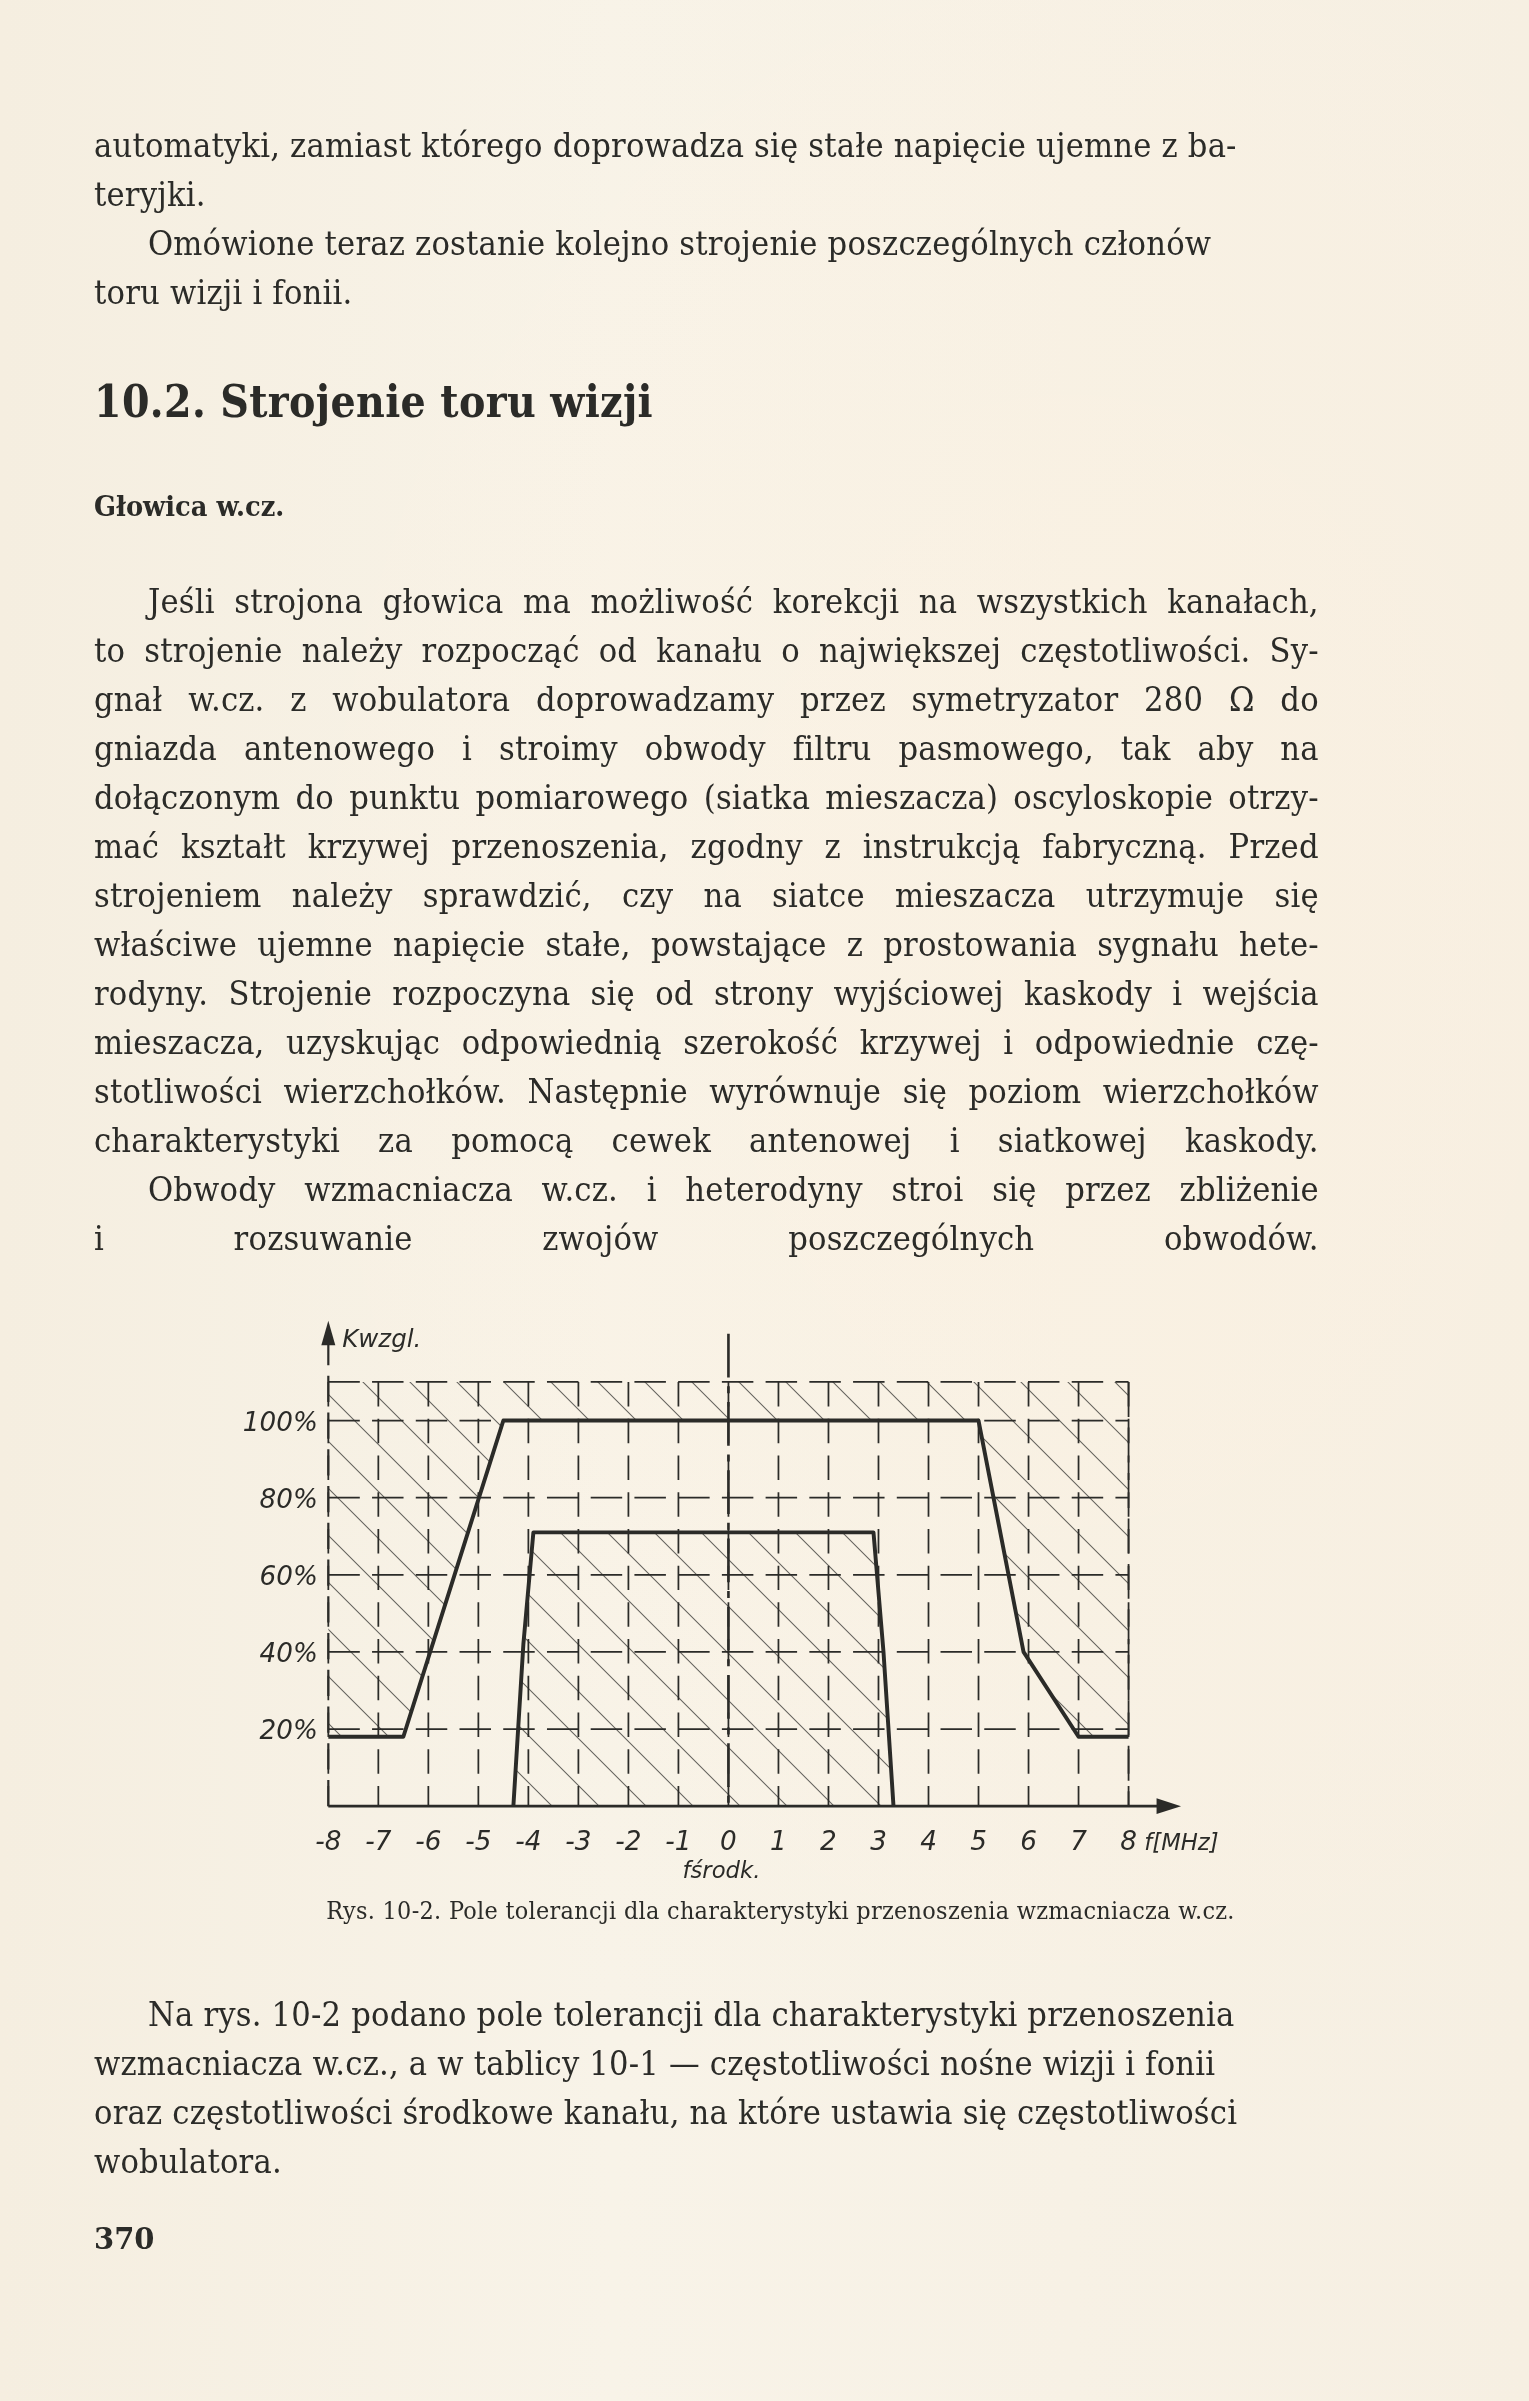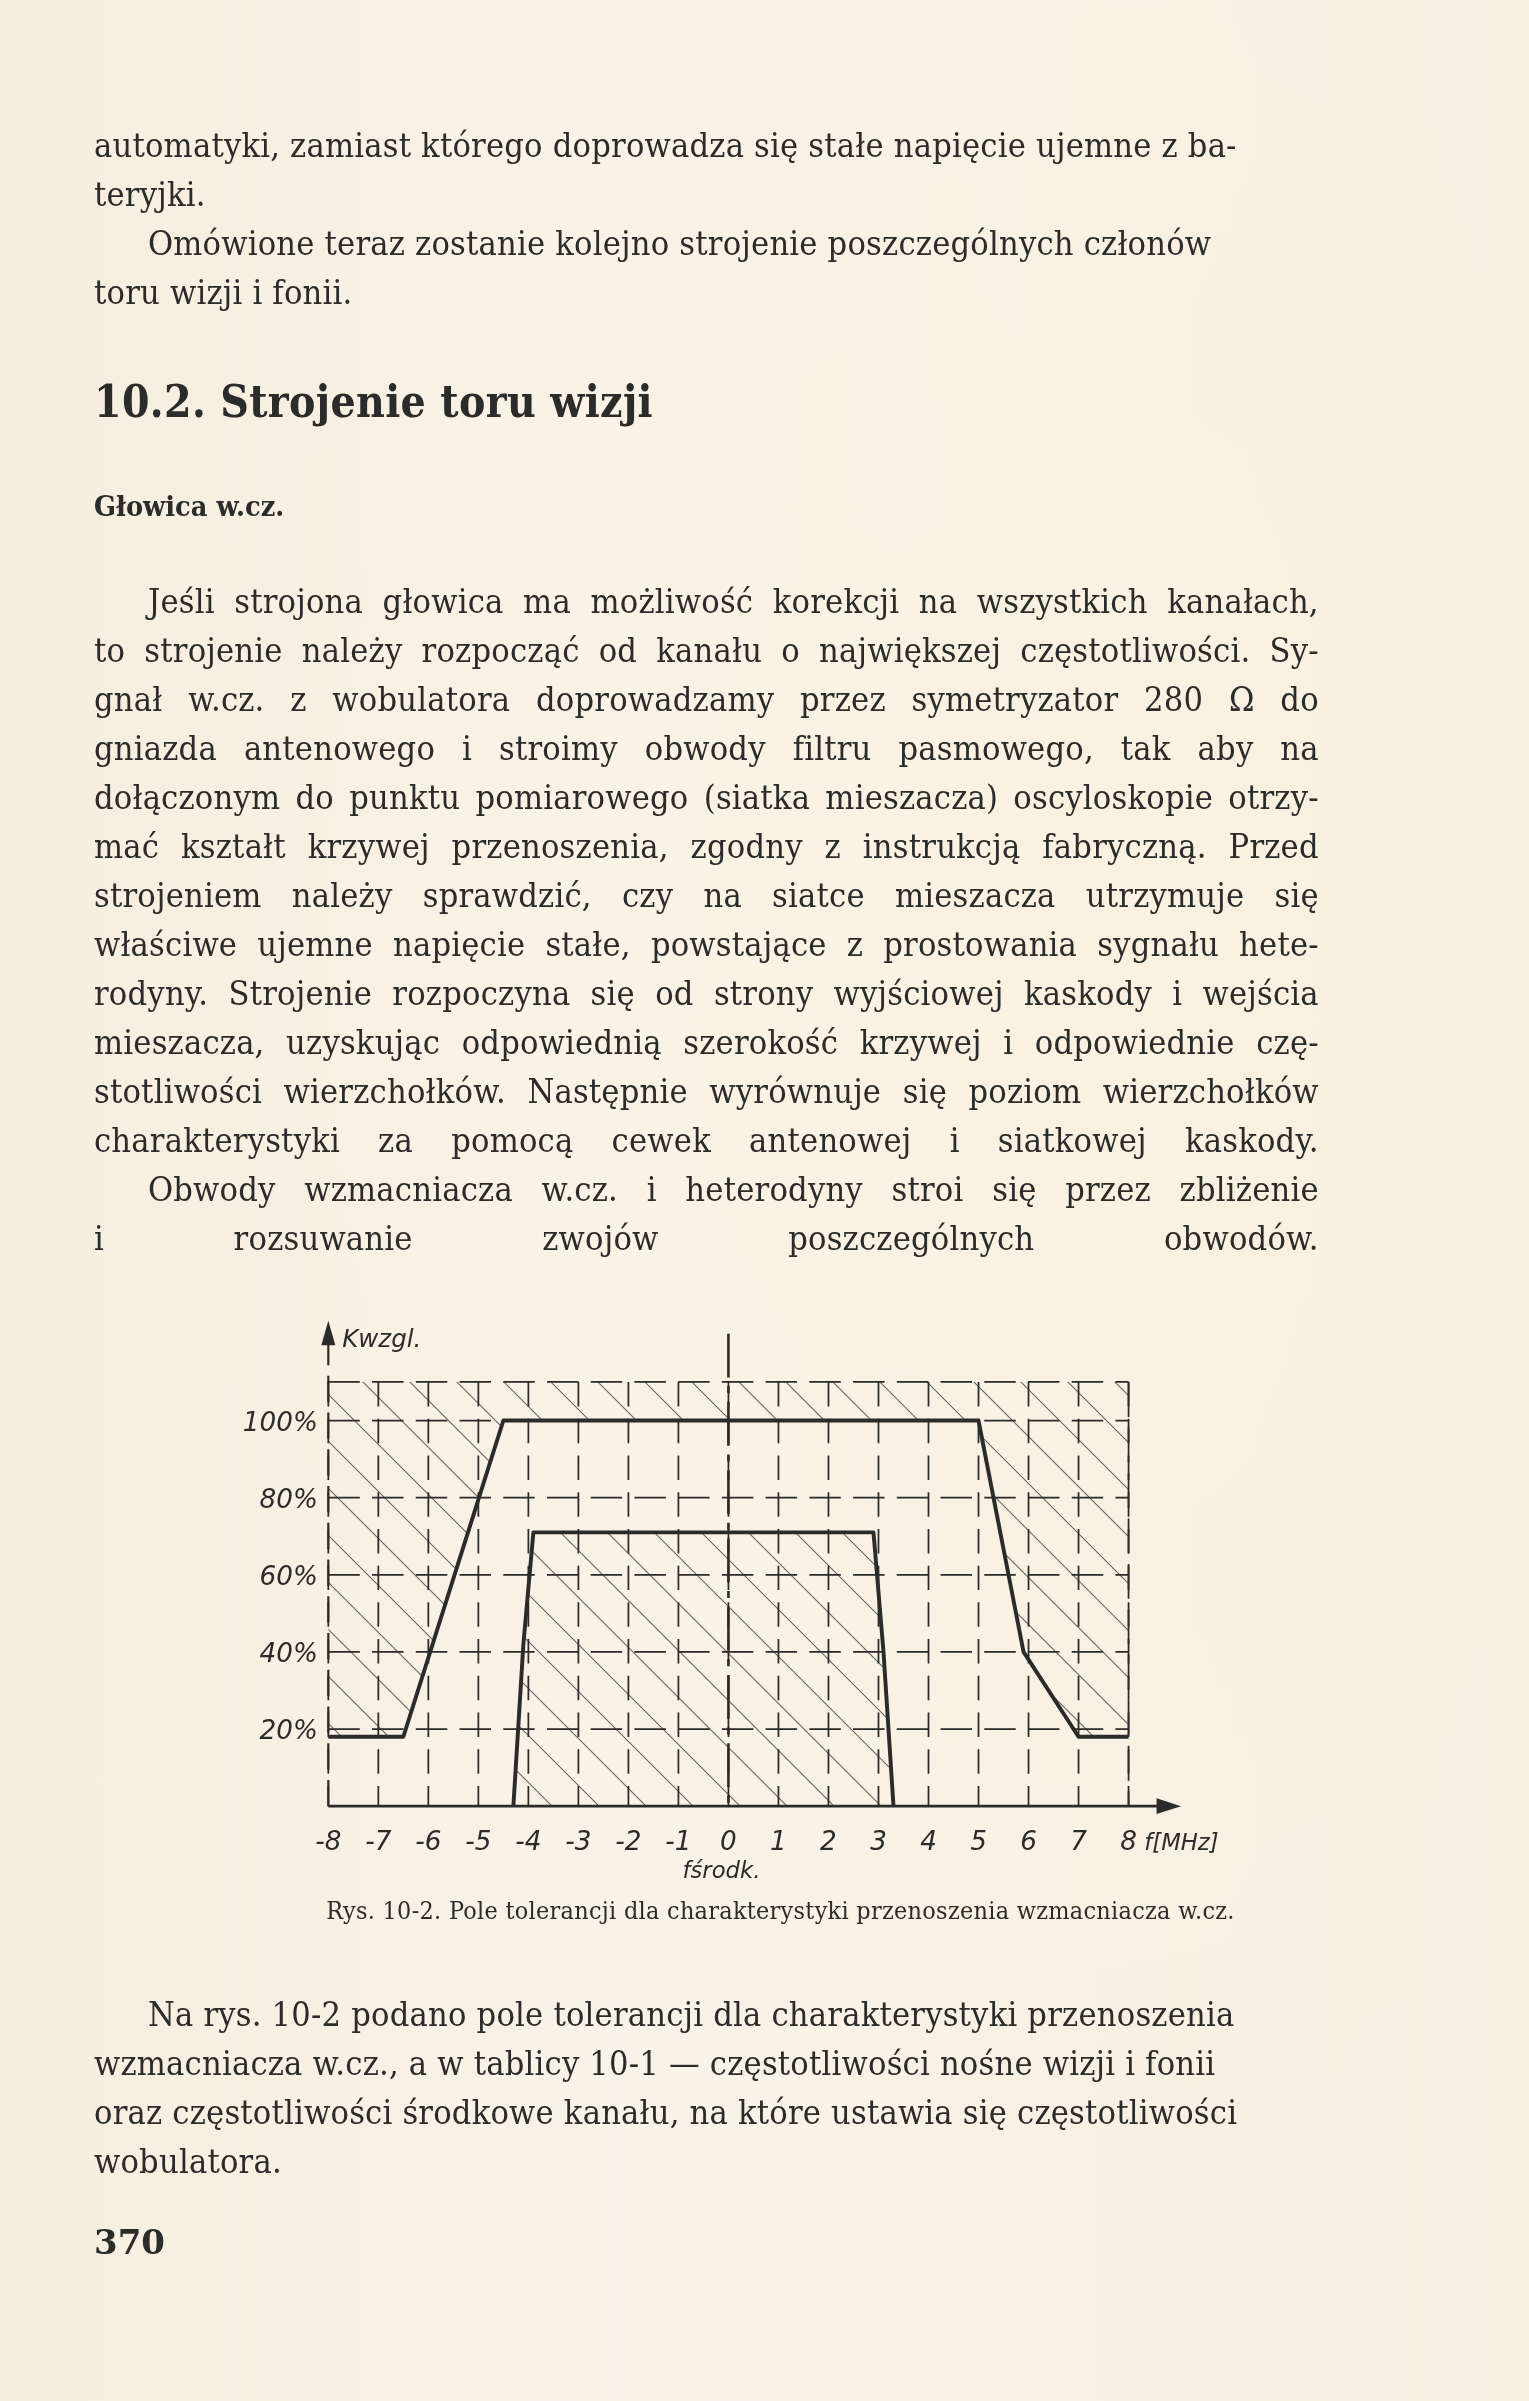--- a/index.html
+++ b/index.html
@@ -41,21 +41,21 @@
   }
   .figure svg { width: 980px; height: 516px; overflow: visible; }
   .caption {
     position: absolute; left: 133px; top: 1897px; width: 1295px; text-align: center;
     font-size: 23.6px; letter-spacing: 0.3px;
     transform: scaleX(0.95);
   }
   .block3 { top: 1990px; }
   .pagenum {
     position: absolute; left: 94px; top: 2222px;
-    font-size: 34px; font-weight: bold;
+    font-size: 29px; font-weight: bold;
   }
   .svg-text { font-family: "DejaVu Sans", "Liberation Sans", sans-serif; font-style: italic; fill: #2b2b28; }
 </style>
 </head>
 <body>
 
 <div class="page-bg"></div>
 
 <div class="text block1">
   <p>

